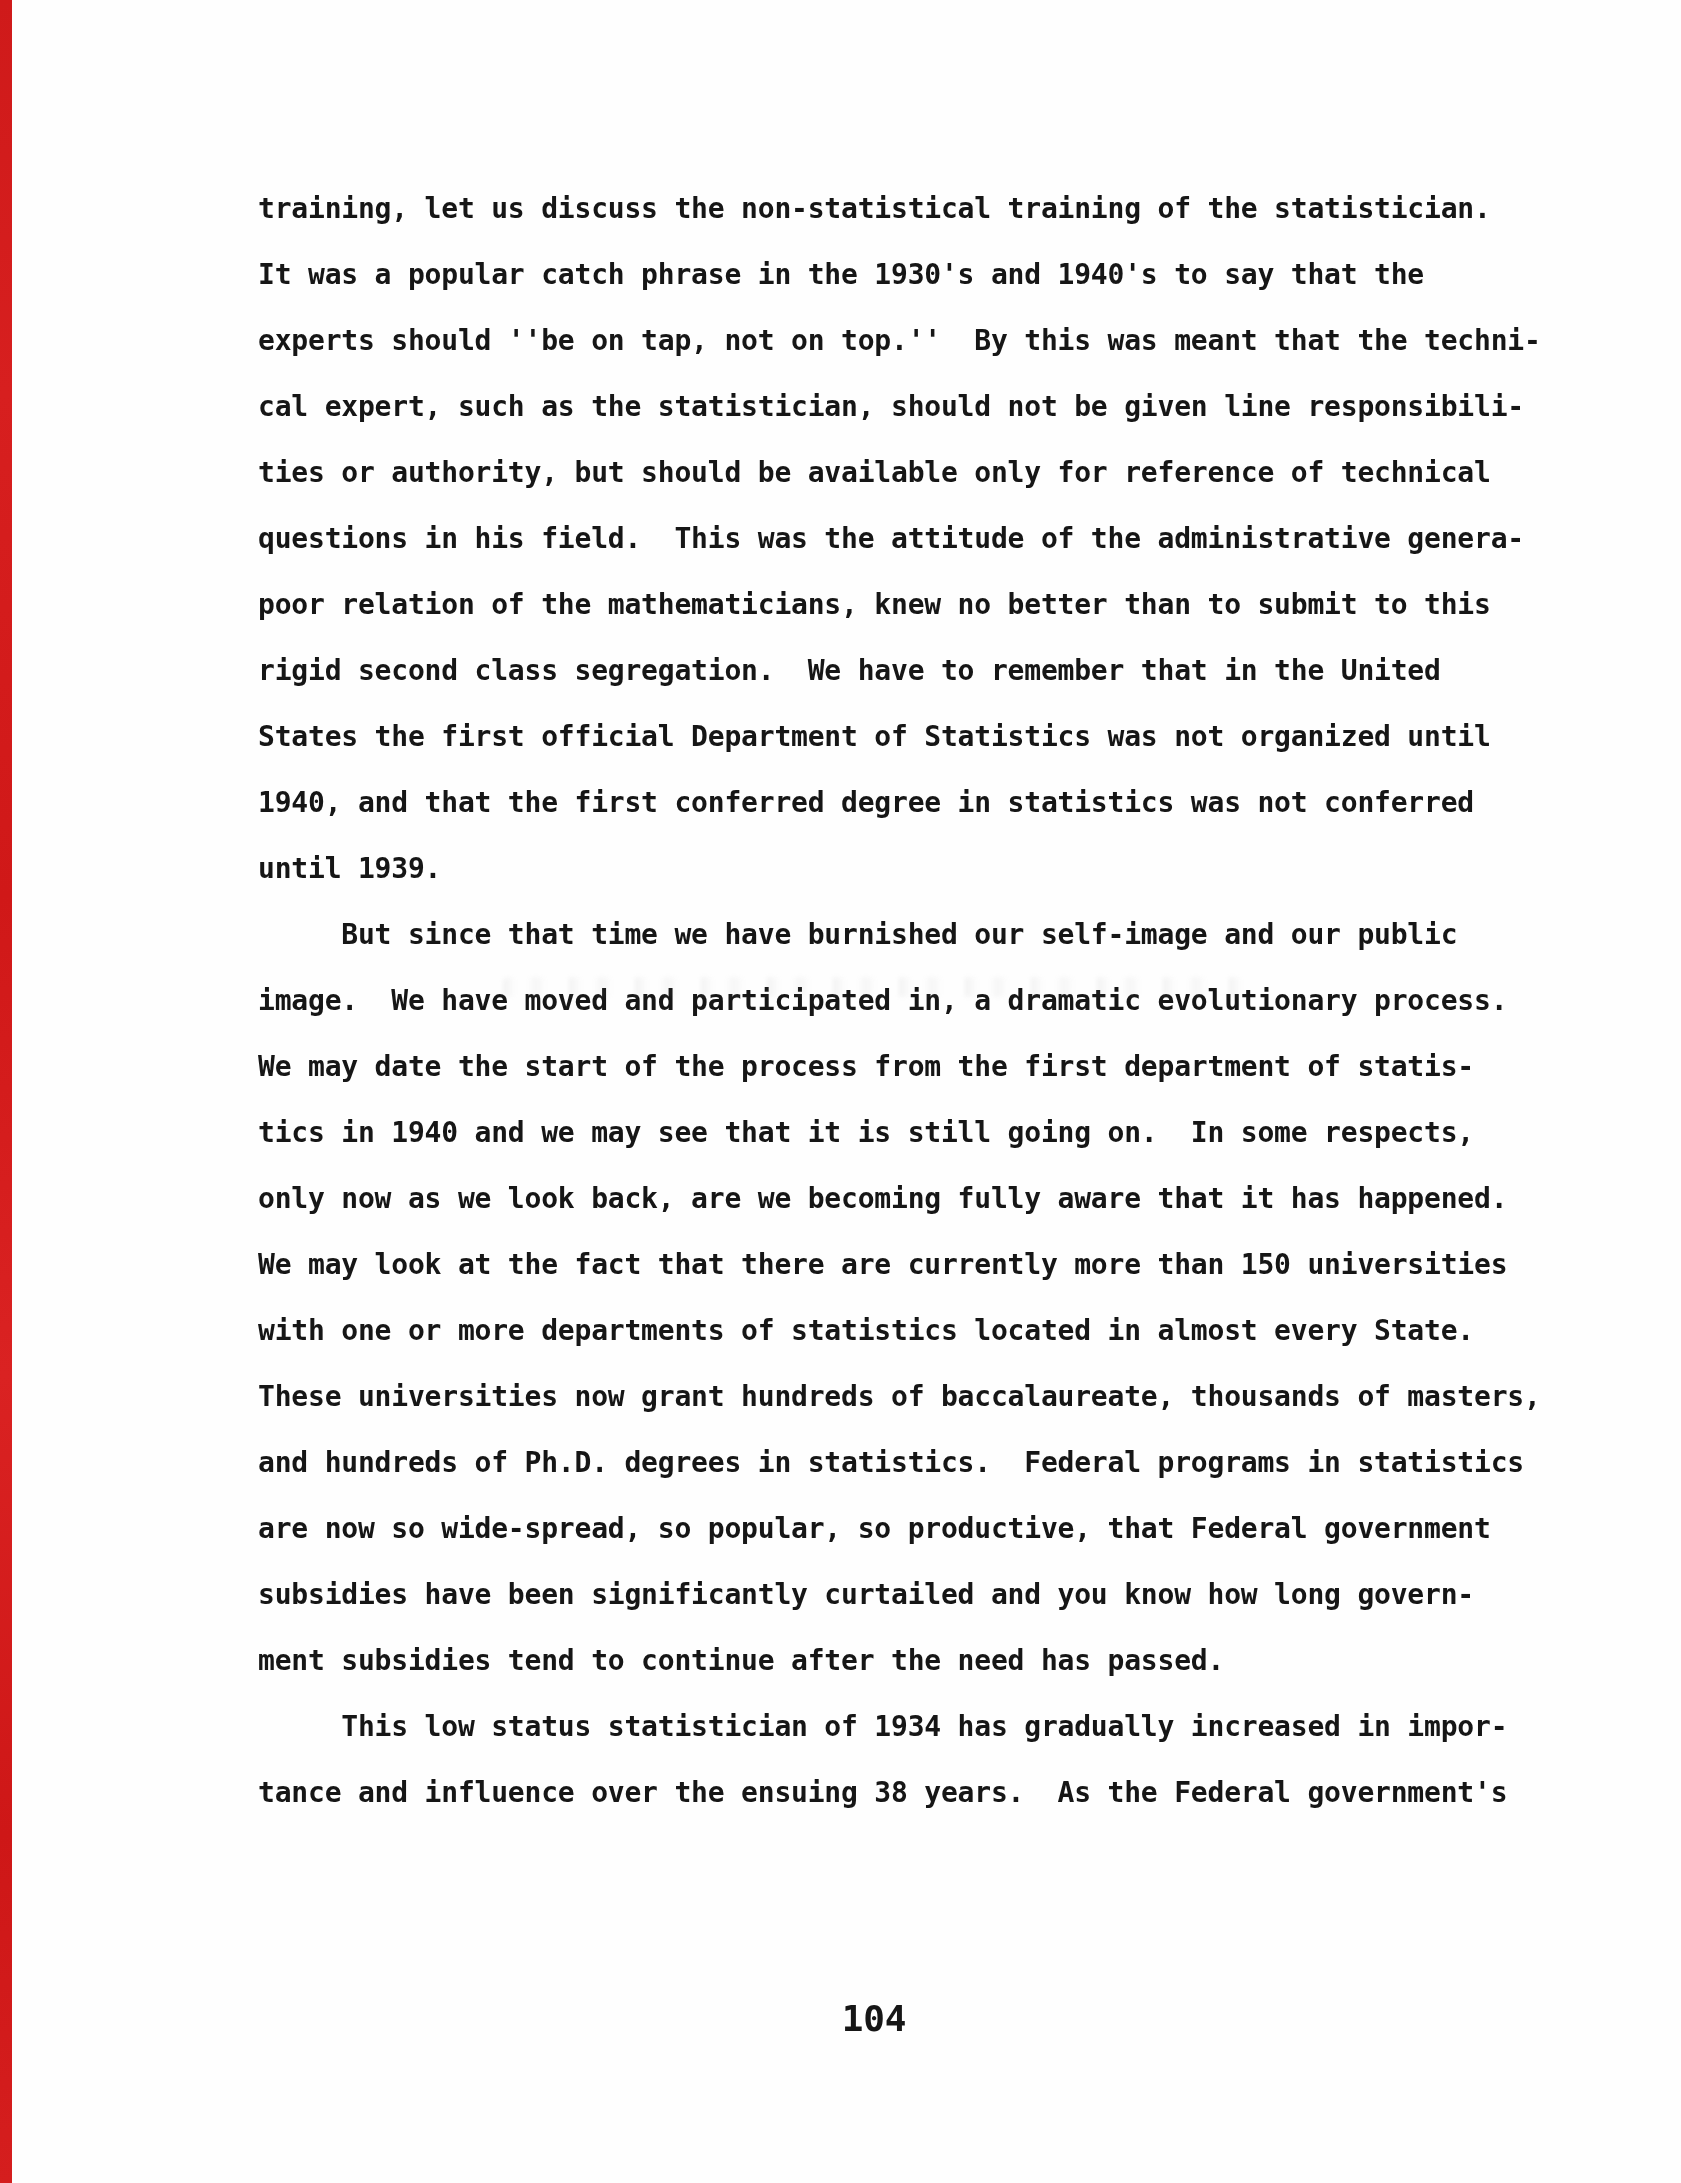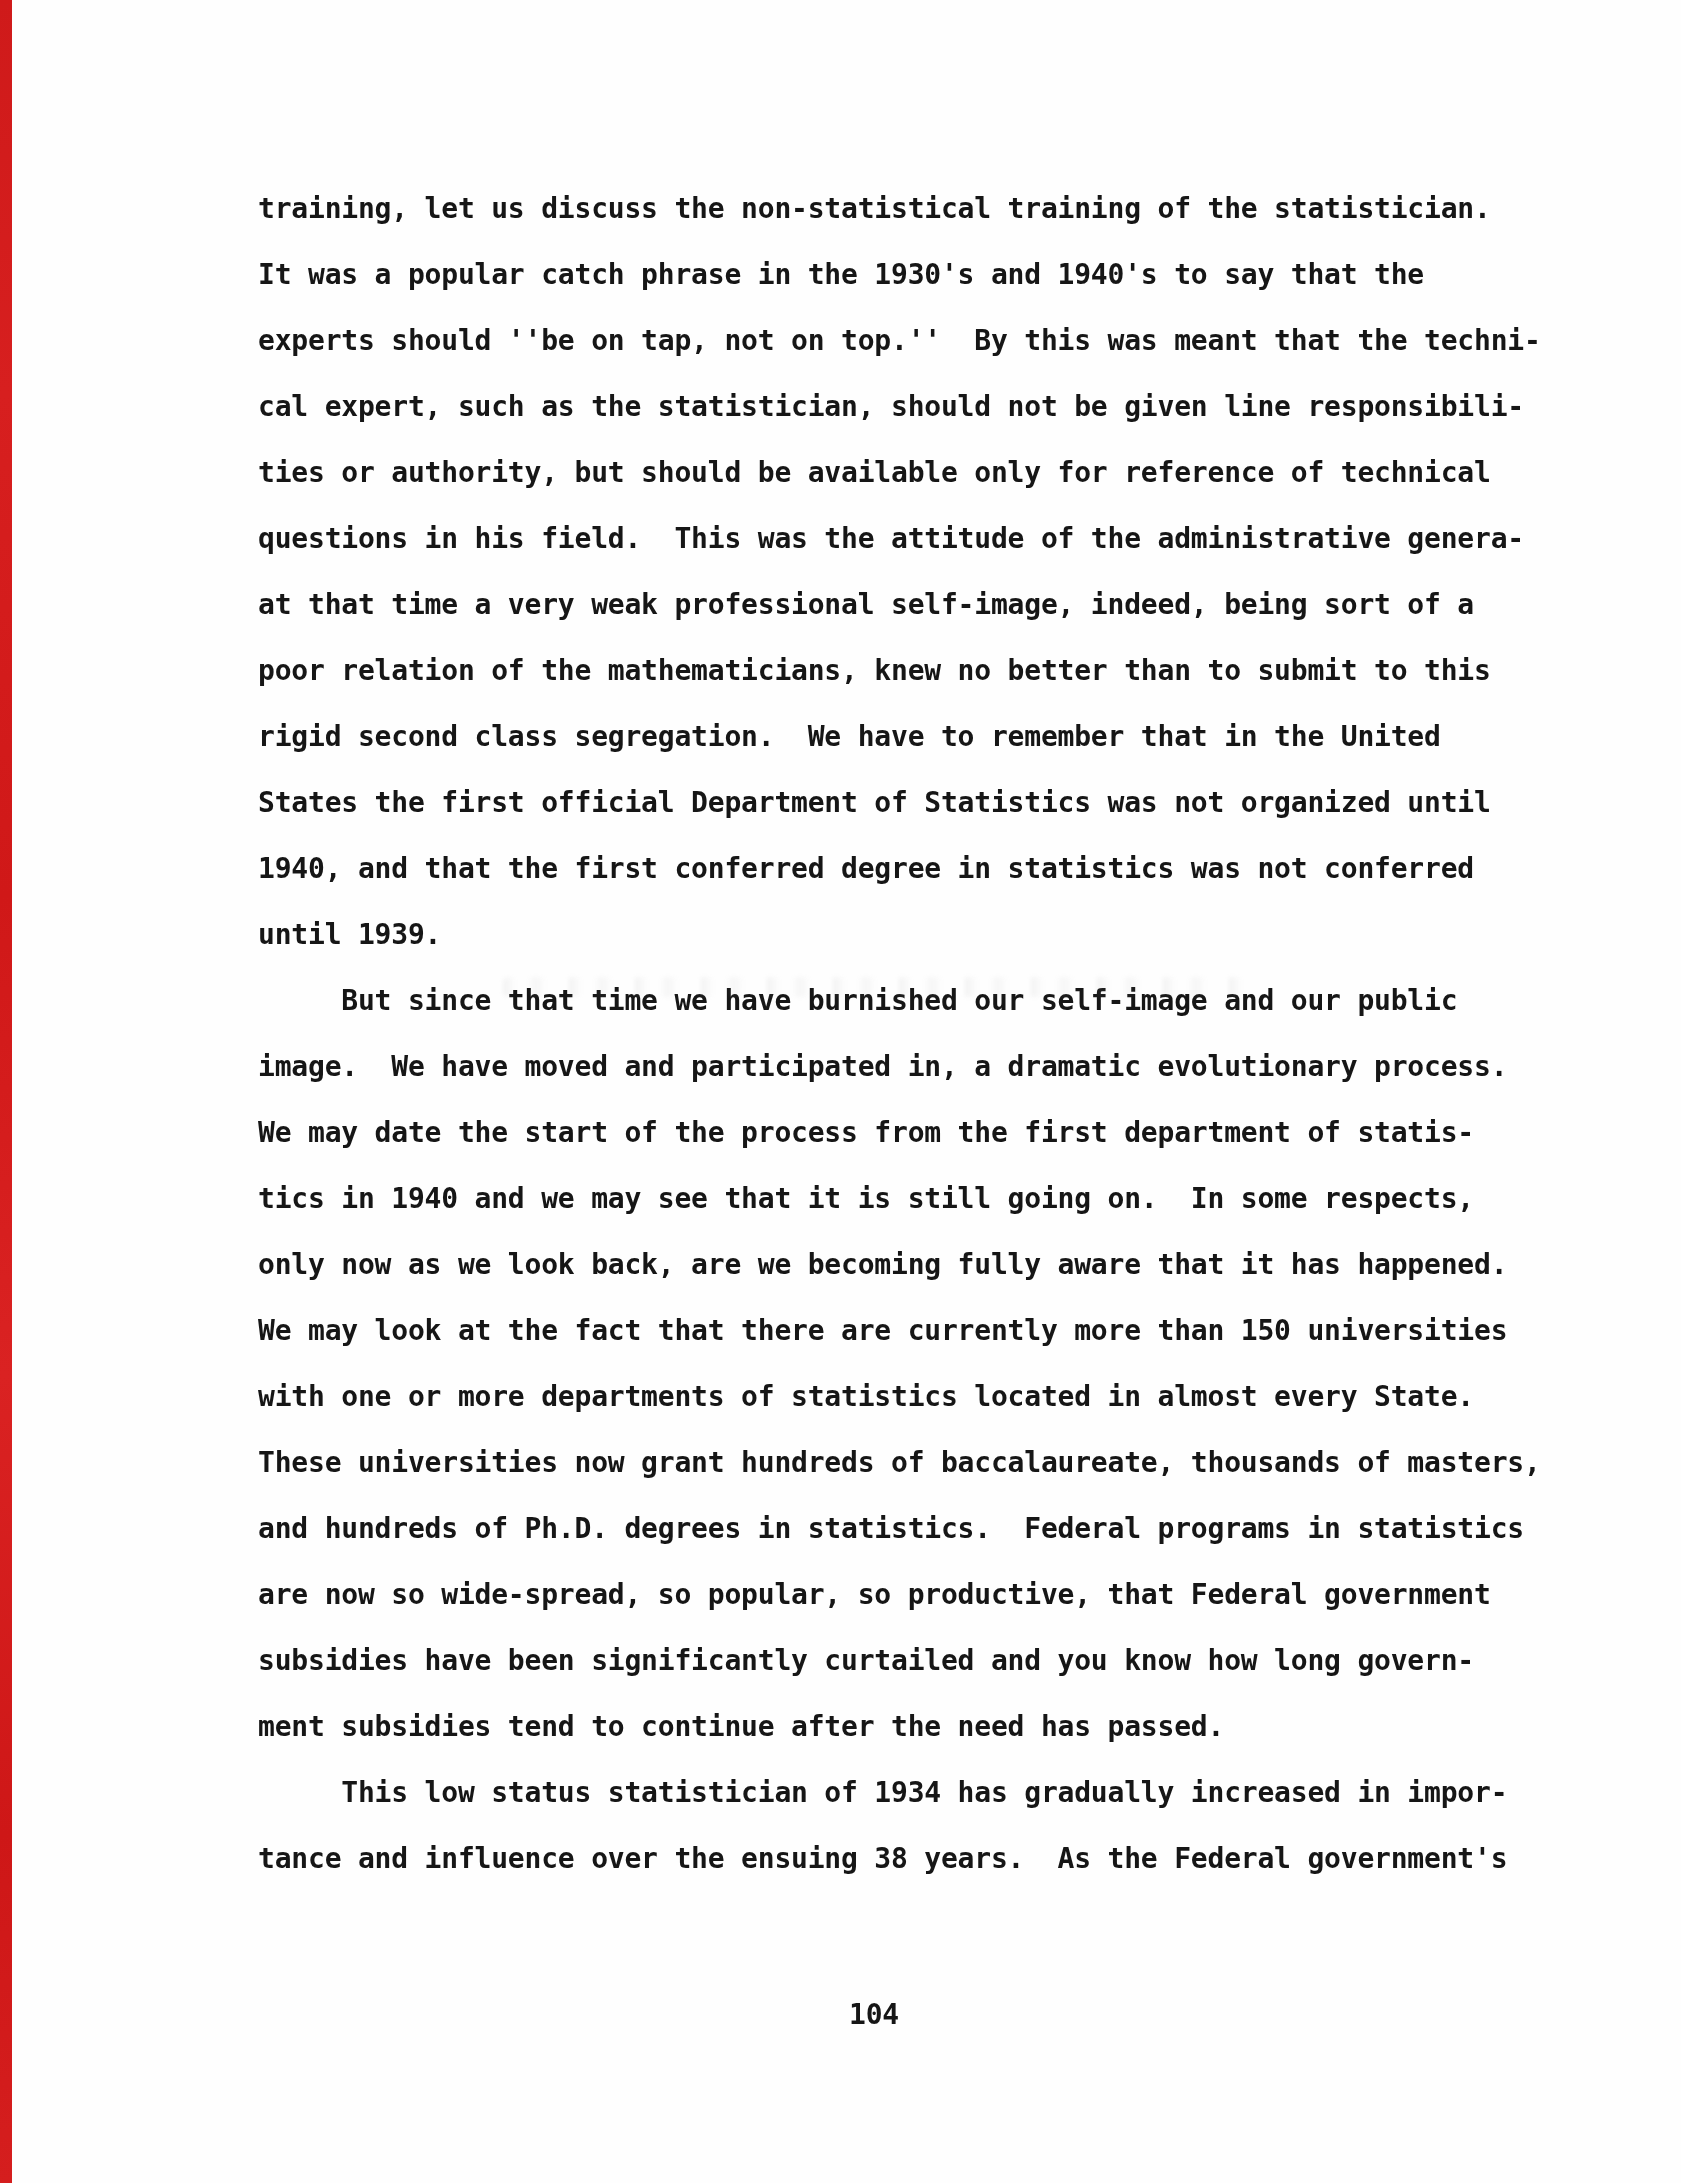--- a/index.html
+++ b/index.html
@@ -61,42 +61,41 @@
     filter: blur(2.1px);
     opacity: 0.55;
     border-radius: 5px;
   }
   .page-number {
     position: absolute;
     left: 258px;
     top: 1998px;
     width: 1232px;
     text-align: center;
-    font-size: 28px;
+    font-size: 36px;
     font-weight: bold;
     letter-spacing: -0.2px;
     color: var(--ink);
     white-space: pre;
   }
 </style>
 </head>
 <body>
 
 <div class="page">
 
   <div class="edge-stripe"></div>
 
   <div class="textblock">
     <div class="line">training, let us discuss the non-statistical training of the statistician.</div>
     <div class="line">It was a popular catch phrase in the 1930's and 1940's to say that the</div>
     <div class="line">experts should ''be on tap, not on top.''  By this was meant that the techni-</div>
     <div class="line">cal expert, such as the statistician, should not be given line responsibili-</div>
     <div class="line">ties or authority, but should be available only for reference of technical</div>
     <div class="line">questions in his field.  This was the attitude of the administrative genera-</div>
-    <div class="line">at that time a very weak professional self-image, indeed, being sort of a</div>
     <div class="line">poor relation of the mathematicians, knew no better than to submit to this</div>
     <div class="line">rigid second class segregation.  We have to remember that in the United</div>
     <div class="line">States the first official Department of Statistics was not organized until</div>
     <div class="line">1940, and that the first conferred degree in statistics was not conferred</div>
     <div class="line">until 1939.</div>
     <div class="line">     But since that time we have burnished our self-image and our public</div>
     <div class="line">image.  We have moved and participated in, a dramatic evolutionary process.</div>
     <div class="line">We may date the start of the process from the first department of statis-</div>
     <div class="line">tics in 1940 and we may see that it is still going on.  In some respects,</div>
     <div class="line">only now as we look back, are we becoming fully aware that it has happened.</div>

